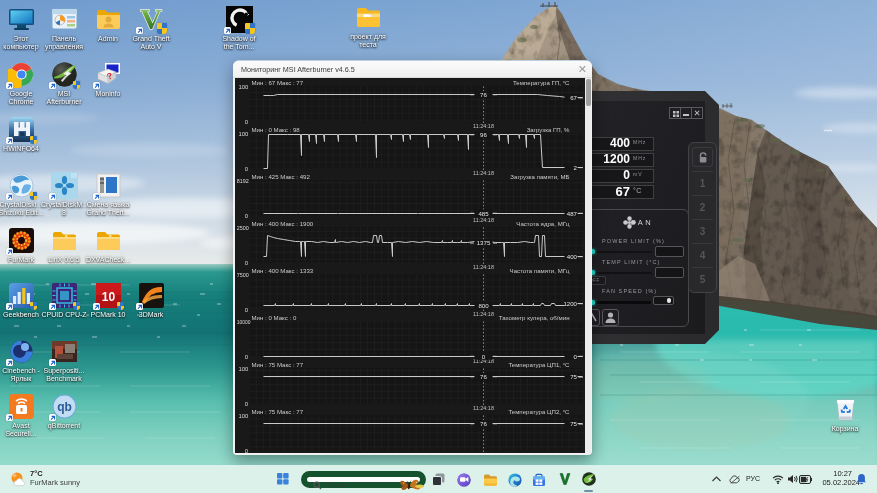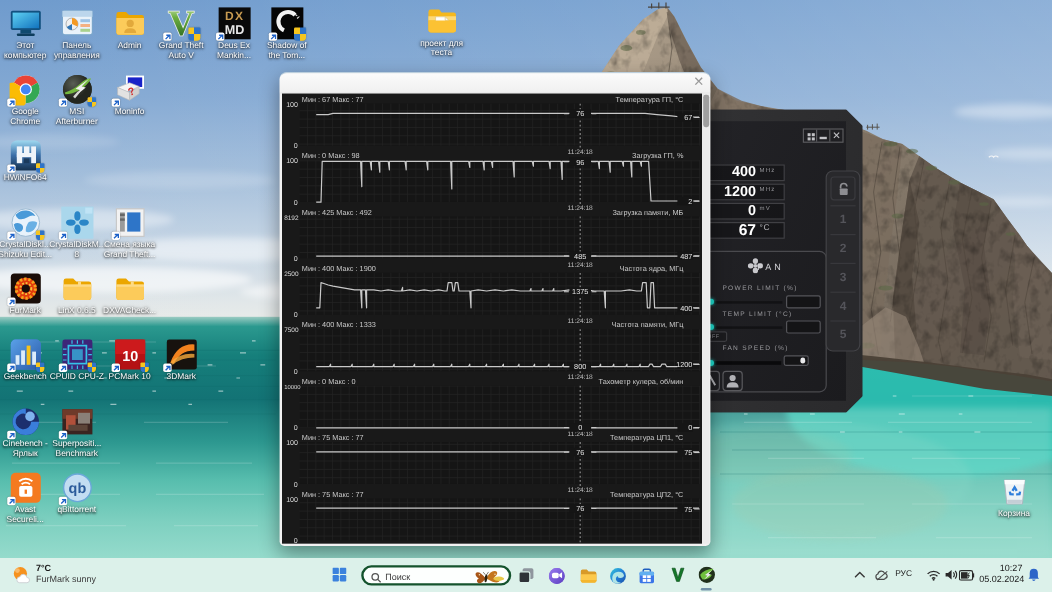--- a/index.html
+++ b/index.html
@@ -212,35 +212,20 @@
           <text x="13" y="23" font-family="Liberation Serif,serif" font-weight="bold" font-size="30" text-anchor="middle" fill="url(#gta)" stroke="#ececec" stroke-width="1.3" paint-order="stroke">V</text>
         </svg>
       <span class="sc">
           <svg width="7.5" height="7.5" style="position:absolute;left:0;top:0">
             <path d="M2 5.6 L5 2.6 M2.6 2.4 h3 v3" stroke="#1e62c8" stroke-width="1.1" fill="none"></path>
           </svg>
         </span><span class="shield" style="width:10px;height:11px"></span>
     </div>
     <div class="lbl">Grand Theft<br>Auto V</div>
   </div>
-  <div class="dico" style="left:172px;top:6px">
-    <div class="ig">
-      <svg width="27" height="27">
-          <rect x="0" y="0" width="27" height="27" fill="#0a0a0a"></rect>
-          <text x="13.5" y="11" font-size="10" font-weight="bold" text-anchor="middle" fill="#c89b51" letter-spacing="1">DX</text>
-          <text x="13.5" y="22" font-size="10.5" font-weight="bold" text-anchor="middle" fill="#e8e8e8">MD</text>
-        </svg>
-      <span class="sc">
-          <svg width="7.5" height="7.5" style="position:absolute;left:0;top:0">
-            <path d="M2 5.6 L5 2.6 M2.6 2.4 h3 v3" stroke="#1e62c8" stroke-width="1.1" fill="none"></path>
-          </svg>
-        </span>
-    </div>
-    <div class="lbl">Deus Ex<br>Mankin...</div>
-  </div>
   <div class="dico" style="left:216px;top:6px">
     <div class="ig">
       <svg width="27" height="27">
           <rect x="0" y="0" width="27" height="27" fill="#050505"></rect>
           <circle cx="14" cy="12" r="8" fill="none" stroke="#f2f2f2" stroke-width="3.4" stroke-dasharray="28 30" transform="rotate(115 14 12)"></circle>
           <path d="M20 6 l3 2 -2 2" fill="none" stroke="#ddd" stroke-width="1" stroke-dasharray="2 1.6"></path>
         </svg>
       <span class="sc">
           <svg width="7.5" height="7.5" style="position:absolute;left:0;top:0">
             <path d="M2 5.6 L5 2.6 M2.6 2.4 h3 v3" stroke="#1e62c8" stroke-width="1.1" fill="none"></path>
@@ -690,20 +675,21 @@
       <div style="position:absolute;left:3px;top:28px;width:21px;height:23px;border-top:1px solid #38383c;font-size:10px;font-weight:bold;color:#54545a;text-align:center;line-height:23px">1</div>
       <div style="position:absolute;left:3px;top:52px;width:21px;height:23px;border-top:1px solid #38383c;font-size:10px;font-weight:bold;color:#54545a;text-align:center;line-height:23px">2</div>
       <div style="position:absolute;left:3px;top:76px;width:21px;height:23px;border-top:1px solid #38383c;font-size:10px;font-weight:bold;color:#54545a;text-align:center;line-height:23px">3</div>
       <div style="position:absolute;left:3px;top:100px;width:21px;height:23px;border-top:1px solid #38383c;font-size:10px;font-weight:bold;color:#54545a;text-align:center;line-height:23px">4</div>
       <div style="position:absolute;left:3px;top:124px;width:21px;height:23px;border-top:1px solid #38383c;font-size:10px;font-weight:bold;color:#54545a;text-align:center;line-height:23px">5</div>
     </div>
   </div>
 
   <div class="abs" id="mon" style="left:233px;top:60px;width:359px;height:395px;background:#f2f2f2;border-radius:6px 6px 4px 4px;box-shadow:0 6px 16px rgba(0,0,0,.38);border-top:1px solid #bccfdd">
     <div class="abs" style="left:0;top:0;width:359px;height:17px;background:linear-gradient(#fbfbfb,#f0f0f0);border-bottom:1px solid #dcdcdc;border-radius:6px 6px 0 0">
+      <div style="position:absolute;left:8px;top:0;font-size:7.2px;color:#3a3a3a;line-height:17.5px">Мониторинг MSI Afterburner v4.6.5</div>
       <div style="position:absolute;right:5px;top:0;font-size:11px;color:#999;line-height:16px">✕</div>
     </div>
     <div class="abs" style="left:1.5px;top:17px;width:350.5px;height:375px;background:#191919;overflow:hidden">
       <svg width="350" height="375" viewBox="0 0 350 375" style="position:absolute;left:0;top:0" font-family="Liberation Sans, sans-serif">
 <defs>
 <pattern id="grid" width="6.95" height="6.95" patternUnits="userSpaceOnUse">
  <path d="M 6.95 0 L 0 0 0 6.95" fill="none" stroke="#232323" stroke-width="1"></path>
 </pattern>
 </defs>
 <rect x="0" y="0" width="350" height="375" fill="#191919"></rect>
@@ -856,21 +842,21 @@
 
     <svg class="abs" style="left:277px;top:8px" width="12" height="12">
       <g fill="#3b82dd">
           <rect x="0" y="0" width="5.4" height="5.4" rx="1"></rect>
           <rect x="6.2" y="0" width="5.4" height="5.4" rx="1"></rect>
           <rect x="0" y="6.2" width="5.4" height="5.4" rx="1"></rect>
           <rect x="6.2" y="6.2" width="5.4" height="5.4" rx="1"></rect>
         </g>
     </svg>
 
-    <div class="abs" style="left:301px;top:5.5px;width:125px;height:17px;background:#fdfffe;border:2px solid #14532d;border-radius:8.5px">
+    <div class="abs" style="left:301px;top:5.5px;width:125px;height:17px;background:#fdfffe;border:6px solid #14532d;border-radius:8.5px">
       <svg style="position:absolute;left:6px;top:4px" width="9" height="9">
           <circle cx="3.7" cy="3.7" r="2.7" fill="none" stroke="#555" stroke-width="1.1"></circle>
           <path d="M5.8 5.8 L8.2 8.2" stroke="#555" stroke-width="1.1"></path>
         </svg>
       <div style="position:absolute;left:18px;top:0;font-size:7.5px;color:#3c3c3c;line-height:15.5px">Поиск</div>
       <svg style="position:absolute;left:92px;top:0px" width="30" height="17">
         <path d="M9.5 8.5 Q4 2 1.5 4.5 Q0.5 7 4 9 Q1.5 10 3 12.5 Q5.5 14.5 9.5 9.5 Z" fill="#a85618"></path>
         <path d="M10.5 8.5 Q14 1.5 18.5 3 Q21 5 16.5 8.5 Q22 8 21.5 11 Q19.5 14.5 11 9.5 Z" fill="#c4761e"></path>
         <path d="M16.5 8.5 Q21 6.5 24.5 8.5 Q26.5 10 22 11 Q18 11.5 16 9.5 Z" fill="#e8c84a"></path>
         <ellipse cx="10" cy="9" rx="1.1" ry="3.2" fill="#2e2410" transform="rotate(8 10 9)"></ellipse>
@@ -957,19 +943,19 @@
       <path d="M1 3.6 h2 l3 -2.6 v8 l-3 -2.6 h-2 Z" fill="#2a2a2a"></path>
       <path d="M7.5 3 a3.2 3.2 0 0 1 0 4 M9 1.8 a5.2 5.2 0 0 1 0 6.4" fill="none" stroke="#2a2a2a" stroke-width="1"></path>
     </svg>
     <svg class="abs" style="left:799px;top:9.5px" width="13" height="9">
       <rect x="0.5" y="0.5" width="11" height="8" rx="1.5" fill="none" stroke="#2a2a2a" stroke-width="1"></rect>
       <rect x="11.8" y="2.8" width="1.2" height="3.4" fill="#2a2a2a"></rect>
       <rect x="1.8" y="1.8" width="5.5" height="5.4" fill="#2a2a2a"></rect>
       <path d="M8.8 2.2 l-1.6 2.4 h1.6 l-1.2 2.4" fill="none" stroke="#2a2a2a" stroke-width=".8"></path>
     </svg>
     <div class="abs" style="left:790px;top:3.5px;width:62px;text-align:right;font-size:7.5px;color:#1a1a1a">10:27</div>
-    <div class="abs" style="left:816px;top:13px;width:62px;text-align:left;font-size:7.5px;color:#1a1a1a">05.02.2024</div>
+    <div class="abs" style="left:798px;top:13px;width:62px;text-align:right;font-size:7.5px;color:#1a1a1a">05.02.2024</div>
     <svg class="abs" style="left:856px;top:8px" width="11" height="12">
       <path d="M5.5 1 q3.4 0 3.4 3.6 l0 2.8 q0 1 1 1.8 l-8.8 0 q1 -0.8 1 -1.8 l0 -2.8 Q2.1 1 5.5 1" fill="#2e66c8"></path>
       <path d="M4 10 q0.3 1.2 1.5 1.2 q1.2 0 1.5 -1.2 Z" fill="#2e66c8"></path>
     </svg>
   </div>
 
 </div>
 </body></html>

